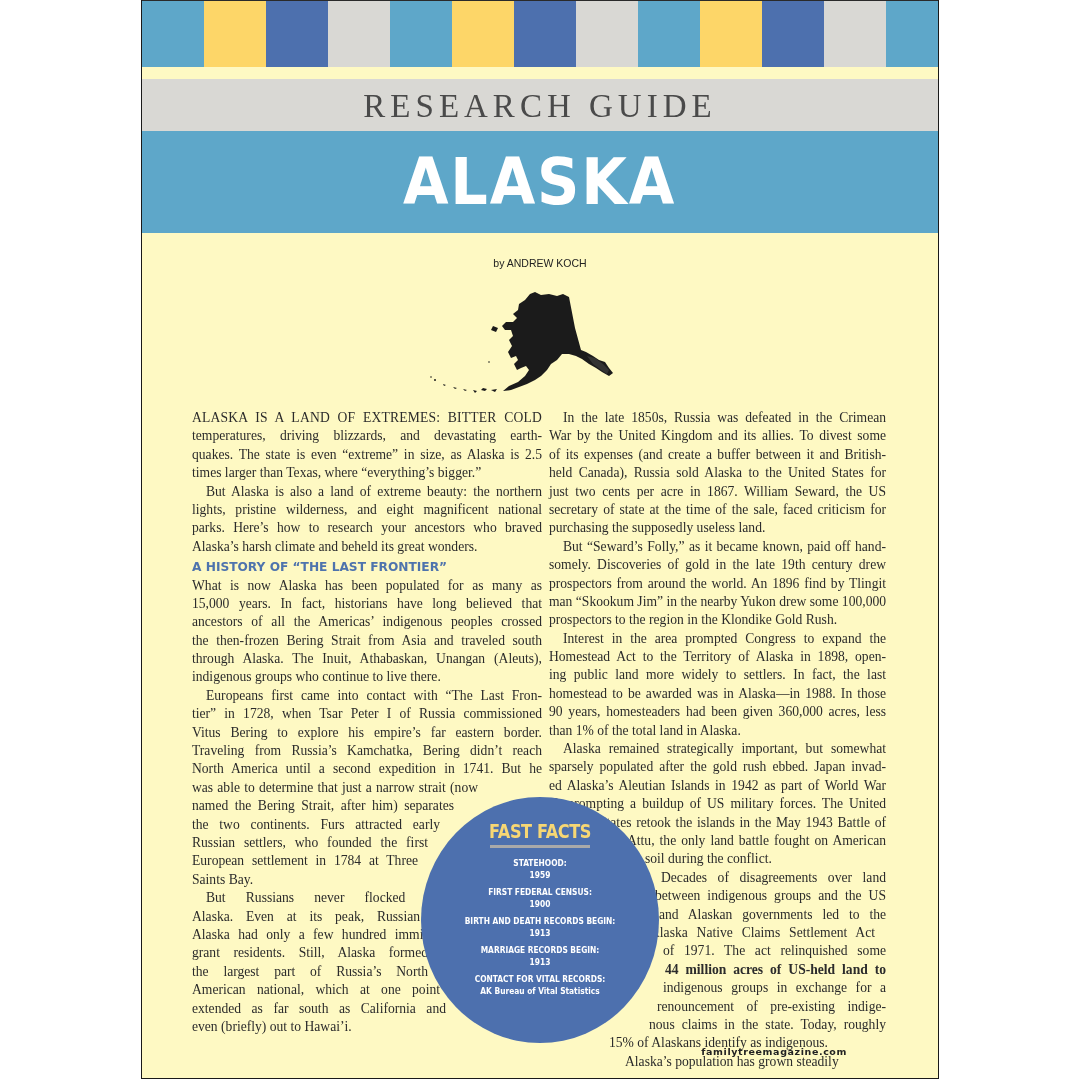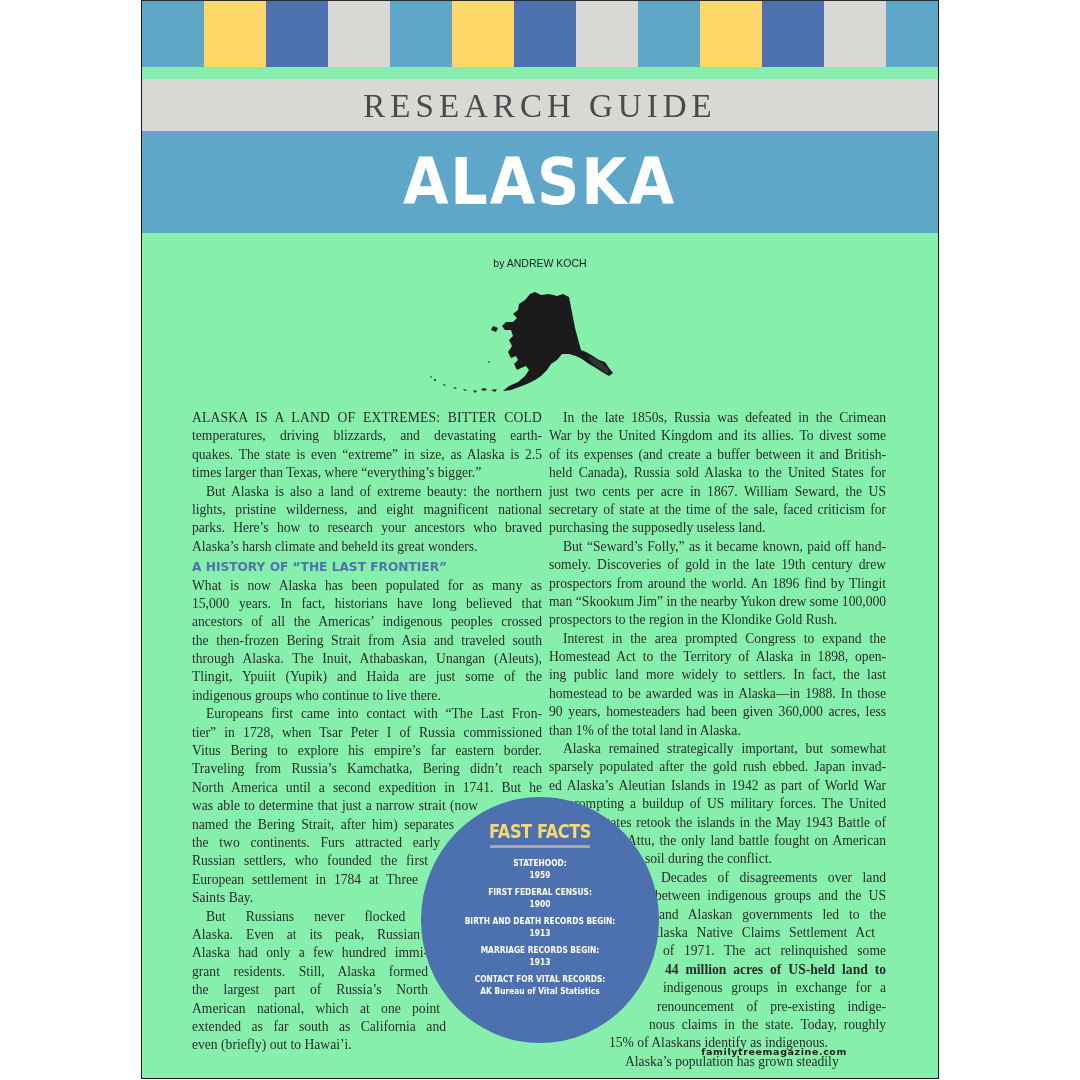--- a/index.html
+++ b/index.html
@@ -1,17 +1,17 @@
 <!DOCTYPE html>
 <html><head>
 <meta charset="utf-8">
 <style>
   html, body { margin: 0; padding: 0; background: #ffffff; }
   body { width: 1080px; height: 1080px; position: relative; overflow: hidden; font-family: "Liberation Serif", "DejaVu Serif", serif; }
-  .page { position: absolute; left: 141px; top: 0; width: 796px; height: 1078px; border-left: 1.5px solid #1a1a1a; border-right: 1.5px solid #1a1a1a; border-bottom: 1.5px solid #1a1a1a; background: #86efac; overflow: hidden; }
+  .page { position: absolute; left: 141px; top: 0; width: 796px; height: 1078px; border-left: 1.5px solid #1a1a1a; border-right: 1.5px solid #1a1a1a; border-bottom: 1.5px solid #1a1a1a; background: #fef9c3; overflow: hidden; }
   .stripes { position: absolute; left: 0; top: 0; width: 100%; height: 66px; display: flex; border-top: 1px solid #2a2a2a; }
   .stripe { height: 100%; flex: 0 0 62px; }
   .band-grey { position: absolute; left: 0; top: 79px; width: 100%; height: 52px; background: #d9d8d4; display: flex; align-items: center; justify-content: center; }
   .band-grey .kicker { font-family: "Liberation Serif", serif; font-size: 33px; letter-spacing: 5px; color: #4a4a4a; font-weight: normal; margin-top: 2px; }
   .band-blue { position: absolute; left: 0; top: 131px; width: 100%; height: 102px; background: #5ea7c9; display: flex; align-items: center; justify-content: center; }
   .band-blue .title { font-family: "DejaVu Sans", sans-serif; font-weight: bold; font-size: 64px; color: #ffffff; letter-spacing: 2px; transform: scaleX(0.92); }
   .byline { position: absolute; top: 257px; left: 0; width: 100%; text-align: center; font-family: "Liberation Sans", sans-serif; font-size: 10.5px; color: #222; }
   .map { position: absolute; left: 281px; top: 290px; width: 200px; height: 110px; }
   .col { position: absolute; font-size: 13.6px; line-height: 18.4px; color: #2b2b2b; }
   .col-left { left: 50px; top: 409px; width: 350px; }
@@ -88,21 +88,20 @@
         <span class="line" style="margin-left: 0px; width: calc(100% + 0px);">parks. Here’s how to research your ancestors who braved</span>
         <span class="line last" style="margin-left: 0px; width: calc(100% + 0px);">Alaska’s harsh climate and beheld its great wonders.</span>
       </div>
     <span class="head">A HISTORY OF “THE LAST FRONTIER”</span>
     <div id="left-history-p1">
         <span class="line" style="margin-left: 0px; width: calc(100% + 0px);">What is now Alaska has been populated for as many as</span>
         <span class="line" style="margin-left: 0px; width: calc(100% + 0px);">15,000 years. In fact, historians have long believed that</span>
         <span class="line" style="margin-left: 0px; width: calc(100% + 0px);">ancestors of all the Americas’ indigenous peoples crossed</span>
         <span class="line" style="margin-left: 0px; width: calc(100% + 0px);">the then-frozen Bering Strait from Asia and traveled south</span>
         <span class="line" style="margin-left: 0px; width: calc(100% + 0px);">through Alaska. The Inuit, Athabaskan, Unangan (Aleuts),</span>
-        <span class="line" style="margin-left: 0px; width: calc(100% + 0px);">Tlingit, Ypuiit (Yupik) and Haida are just some of the</span>
         <span class="line last" style="margin-left: 0px; width: calc(100% + 0px);">indigenous groups who continue to live there.</span>
       </div>
     <div id="left-history-p2">
         <span class="line" style="margin-left: 14px; width: calc(100% - 14px);">Europeans first came into contact with “The Last Fron-</span>
         <span class="line" style="margin-left: 0px; width: calc(100% + 0px);">tier” in 1728, when Tsar Peter I of Russia commissioned</span>
         <span class="line" style="margin-left: 0px; width: calc(100% + 0px);">Vitus Bering to explore his empire’s far eastern border.</span>
         <span class="line" style="margin-left: 0px; width: calc(100% + 0px);">Traveling from Russia’s Kamchatka, Bering didn’t reach</span>
         <span class="line" style="margin-left: 0px; width: calc(100% + 0px);">North America until a second expedition in 1741. But he</span>
         <span class="line" style="margin-left: 0px; width: 286px;">was able to determine that just a narrow strait (now</span>
         <span class="line" style="margin-left: 0px; width: 262px;">named the Bering Strait, after him) separates</span>

